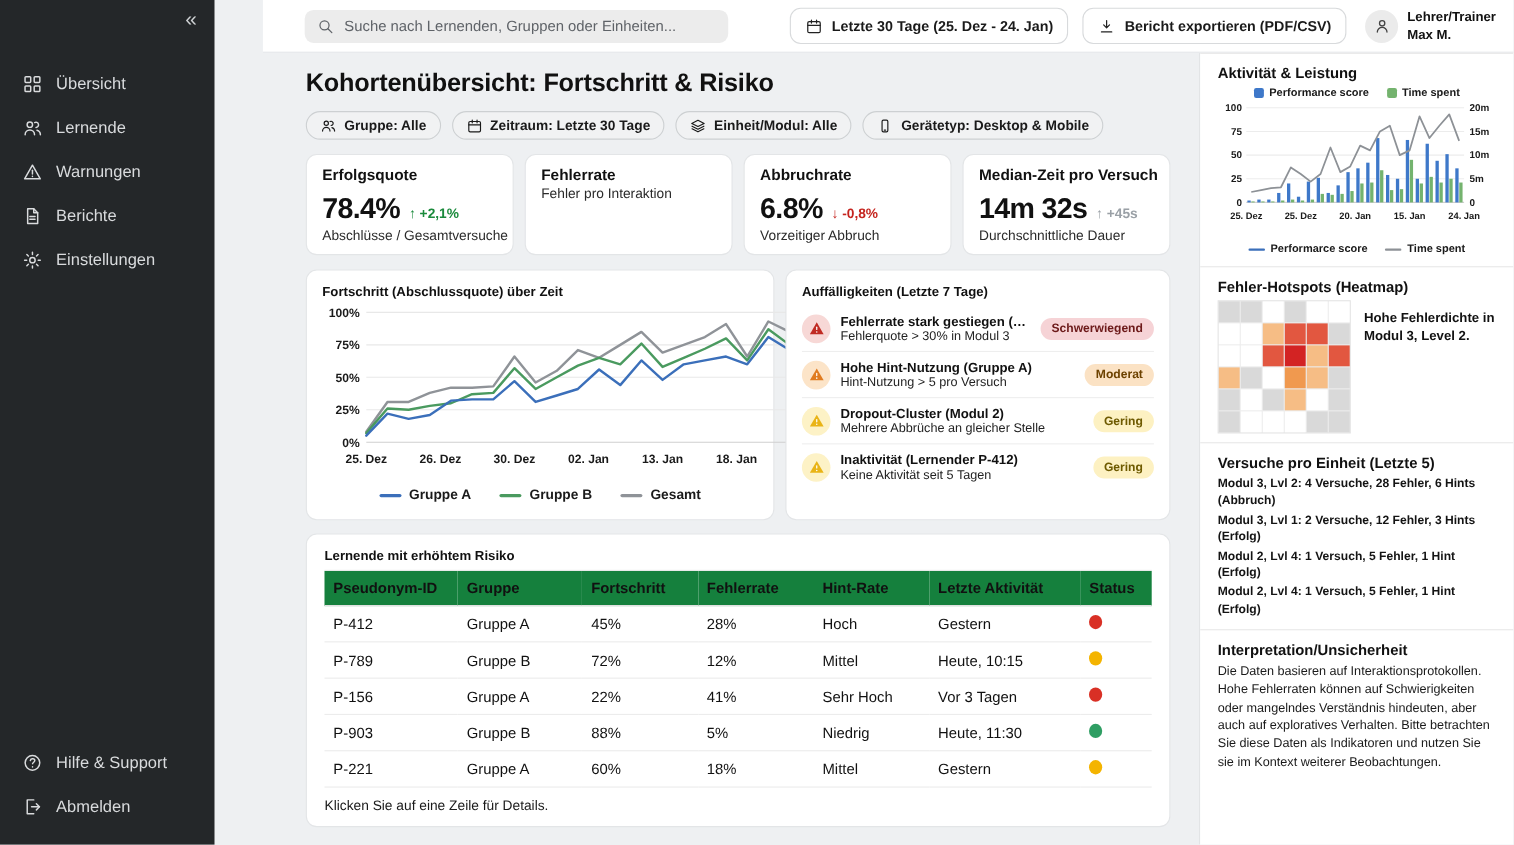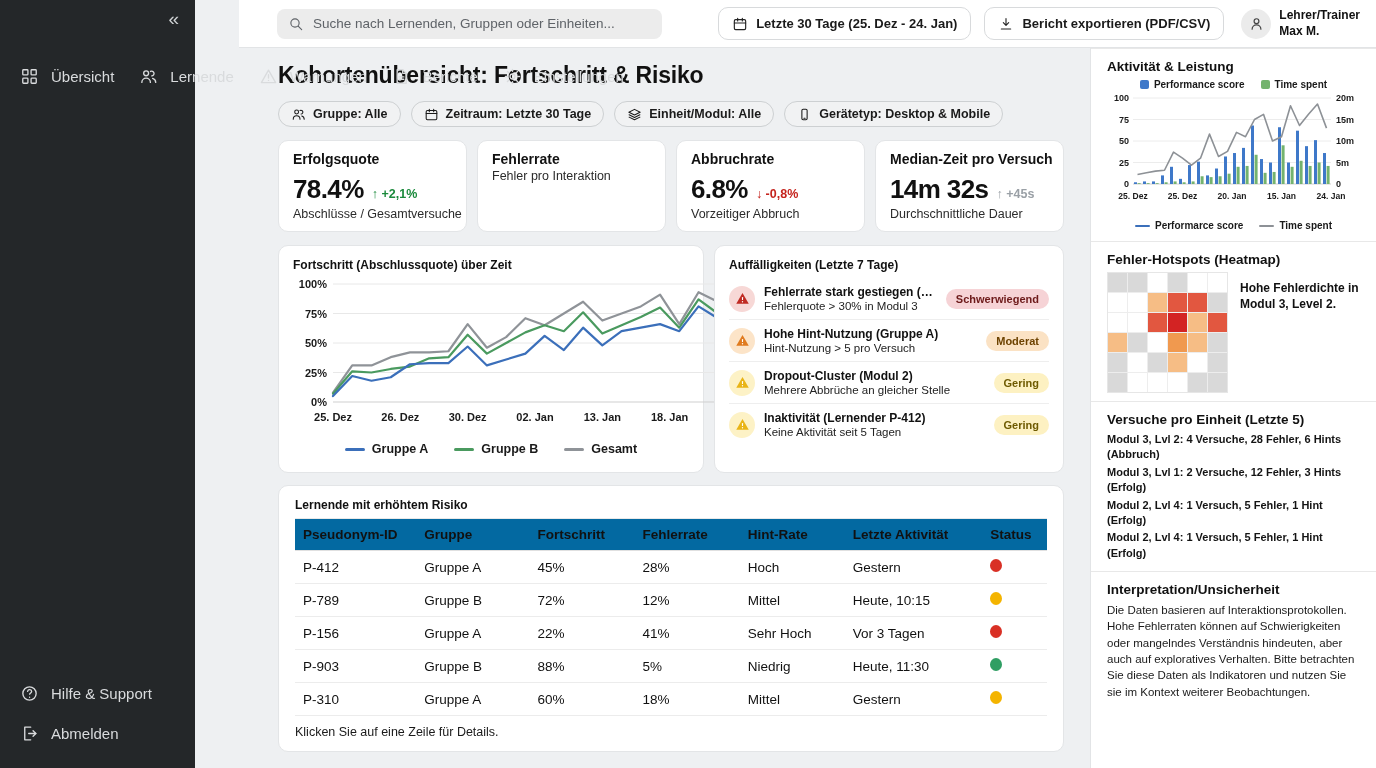--- a/index.html
+++ b/index.html
@@ -4,21 +4,21 @@
 <style>
   * { box-sizing: border-box; margin: 0; padding: 0; }
   html,body { width:1376px; height:768px; overflow:hidden; }
   body { font-family:"Liberation Sans", sans-serif; background:#eef0f2; color:#111; }
 
   .app { display:flex; width:1376px; height:768px; }
 
   
   .sidebar { width:195px; flex-shrink:0; background:#242729; color:#dfe1e3; display:flex; flex-direction:column; position:relative; }
   .collapse { position:absolute; top:8px; right:16px; font-size:19px; color:#cfd2d4; cursor:pointer; }
-  .nav { margin-top:58px; display:flex; flex-direction:row; gap:3px; padding:0 9px; }
+  .nav { margin-top:58px; display:flex; flex-direction:column; gap:3px; padding:0 9px; }
   .nav-item { display:flex; align-items:center; gap:12px; padding:9px 11px; border-radius:9px; font-size:15px; color:#d9dbdd; cursor:pointer; }
   .nav-item.active { background:#474a4d; color:#fff; }
   .sidebar-footer { margin-top:auto; display:flex; flex-direction:column; gap:3px; padding:0 9px 16px; }
   .icn { display:inline-flex; width:19px; height:19px; flex-shrink:0; }
   .icn svg { width:100%; height:100%; fill:none; stroke:currentColor; stroke-width:1.7; stroke-linecap:round; stroke-linejoin:round; }
 
   
   .right-wrap { flex:1; display:flex; flex-direction:column; min-width:0;padding-left:44px; }
   .topbar { height:48px; flex-shrink:0; background:#fff; border-bottom:1px solid #e2e4e6; display:flex; align-items:center; padding:0 16px 0 38px; }
   .search { width:385px; height:30px; background:#ececec; border-radius:8px; display:flex; align-items:center; gap:9px; padding:0 11px; color:#5f6368; }
@@ -70,21 +70,21 @@
   .alert-text { min-width:0; flex:1; }
   .alert-title { font-size:12px; font-weight:700; white-space:nowrap; overflow:hidden; text-overflow:ellipsis; }
   .alert-desc { font-size:11.5px; color:#222; white-space:nowrap; overflow:hidden; text-overflow:ellipsis; margin-top:1px; }
   .badge { flex-shrink:0; border-radius:12px; padding:4px 10px; font-size:11px; font-weight:700; white-space:nowrap; }
   .badge.high { background:#f6d3d6; color:#6d1a1a; }
   .badge.med  { background:#fbe2c4; color:#6d4200; }
   .badge.low  { background:#fdf1c2; color:#6e5a00; }
 
   .table-card { padding:12px 16px; }
   table { width:100%; border-collapse:collapse; font-size:13.5px; }
-  thead th { background:#0369a1; text-align:left; font-weight:700; padding:8px 8px; border-top:1px solid #e9e9e9; border-bottom:1px solid #e0e0e0;margin-top:32px; }
+  thead th { background:#15803d; text-align:left; font-weight:700; padding:8px 8px; border-top:1px solid #e9e9e9; border-bottom:1px solid #e0e0e0;margin-top:32px; }
   tbody td { padding:8px 8px; border-bottom:1px solid #ececec; }
   tbody tr { cursor:pointer; }
   .dot { width:12px; height:13px; border-radius:50%; }
   .footnote { font-size:12.5px; color:#1a1a1a; margin-top:9px; }
 
   
   .detail { width:286px; flex-shrink:0; background:#fff; border-left:1px solid #e2e4e6; display:flex; flex-direction:column; overflow:hidden; }
   .detail-head { padding:12px 14px 10px 16px; display:flex; align-items:flex-start; }
   .detail-title { font-size:16.5px; font-weight:700; line-height:1.25; flex:1; }
   .close-btn { font-size:17px; color:#333; cursor:pointer; padding:0 2px; line-height:1; margin-top:2px; }
@@ -461,21 +461,21 @@
                 <tr>
                   <td>P-903</td>
                   <td>Gruppe B</td>
                   <td>88%</td>
                   <td>5%</td>
                   <td>Niedrig</td>
                   <td>Heute, 11:30</td>
                   <td><span class="dot" style="display:inline-block;background:#2f9e63"></span></td>
                 </tr>
                 <tr>
-                  <td>P-310</td>
+                  <td>P-221</td>
                   <td>Gruppe A</td>
                   <td>60%</td>
                   <td>18%</td>
                   <td>Mittel</td>
                   <td>Gestern</td>
                   <td><span class="dot" style="display:inline-block;background:#f4b400"></span></td>
                 </tr>
               </tbody>
           </table>
           <div class="footnote">Klicken Sie auf eine Zeile für Details.</div>

